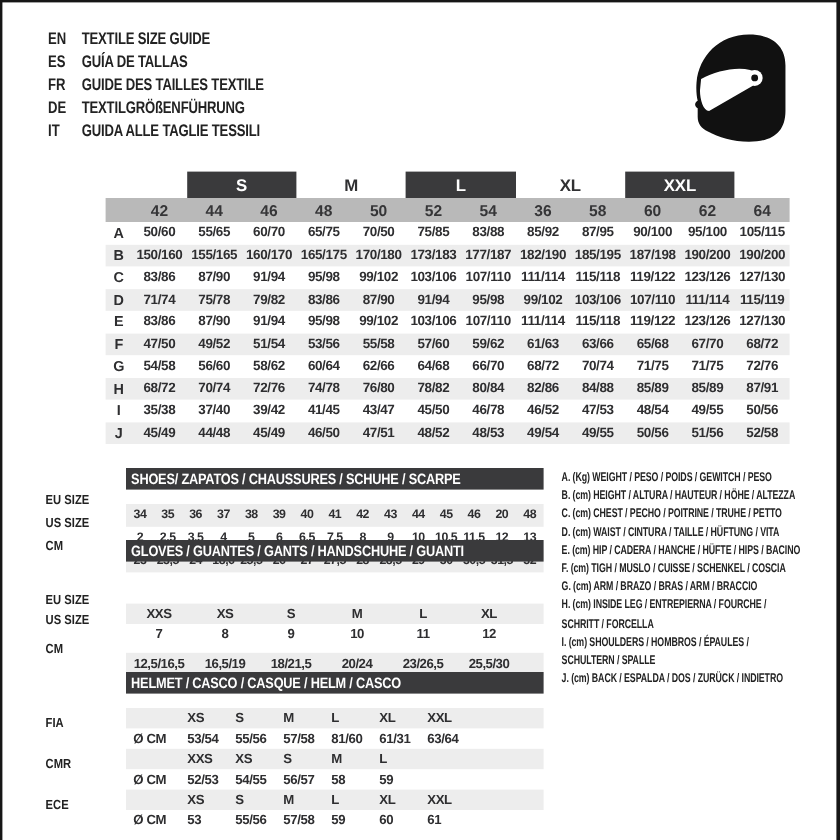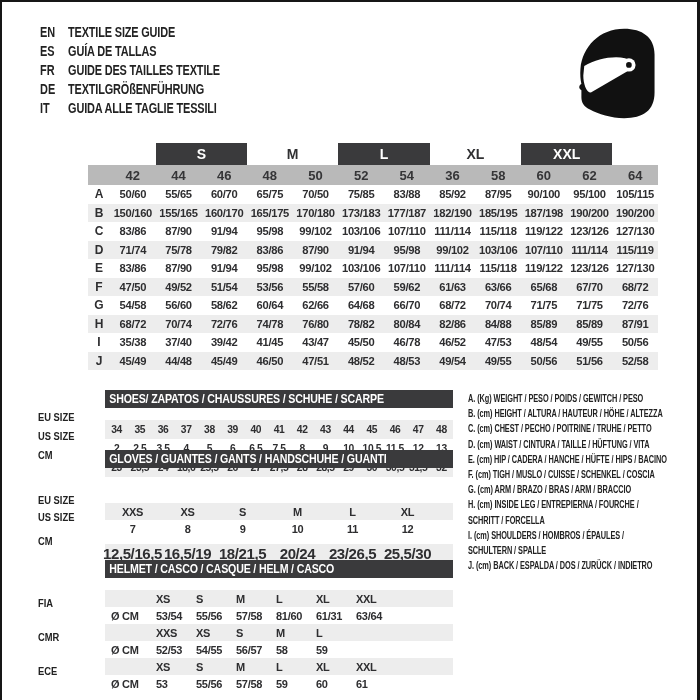--- a/index.html
+++ b/index.html
@@ -48,21 +48,21 @@
   .sec-cell{display:flex;align-items:center;justify-content:center;letter-spacing:-0.4px;}
 
   .shoes-table{top:408px;}
   .shoes-table .sec-row{grid-template-columns:repeat(15,1fr);height:19px;}
   .shoes-table .sec-cell{font-size:10.3px;}
 
   .gloves-table{top:491px;}
   .gloves-table .sec-row{grid-template-columns:repeat(6,55px) 1fr;height:17px;}
   .gloves-table .sec-cell{font-size:11px;}
   .gloves-table .sec-row.cm-row{height:19px;margin-top:7px;}
-  .gloves-table .cm-row .sec-cell{font-size:15px;}
+  .gloves-table .cm-row .sec-cell{font-size:11px;}
 
   .helmet-table{top:578px;}
   .helmet-table .sec-row{grid-template-columns:48px repeat(6,40px) 1fr;height:17px;}
   .helmet-table .sec-cell{font-size:11px;justify-content:flex-start;padding-left:3px;letter-spacing:-0.3px;}
   .helmet-table .unit-cell{padding-left:6px;text-align:center;}
 
   
   .side-label{position:absolute;left:38px;font-weight:bold;font-size:11px;line-height:19px;color:#222;
               white-space:nowrap;transform:scaleX(0.85);transform-origin:left top;}
 
@@ -300,21 +300,21 @@
       <span class="sec-cell">37</span>
       <span class="sec-cell">38</span>
       <span class="sec-cell">39</span>
       <span class="sec-cell">40</span>
       <span class="sec-cell">41</span>
       <span class="sec-cell">42</span>
       <span class="sec-cell">43</span>
       <span class="sec-cell">44</span>
       <span class="sec-cell">45</span>
       <span class="sec-cell">46</span>
-      <span class="sec-cell">47</span>
+      <span class="sec-cell">20</span>
       <span class="sec-cell">48</span>
     </div>
     <div class="sec-row">
       <span class="sec-cell">2</span>
       <span class="sec-cell">2,5</span>
       <span class="sec-cell">3,5</span>
       <span class="sec-cell">4</span>
       <span class="sec-cell">5</span>
       <span class="sec-cell">6</span>
       <span class="sec-cell">6,5</span>

